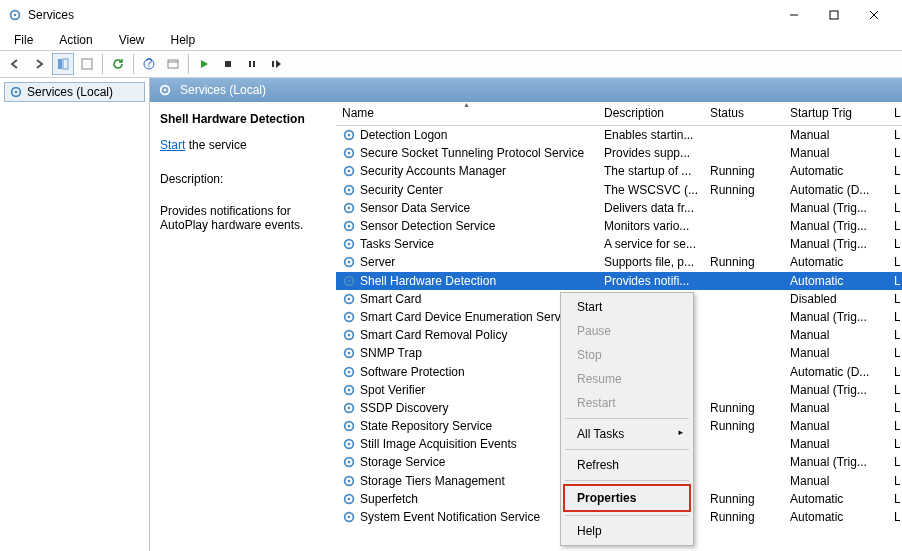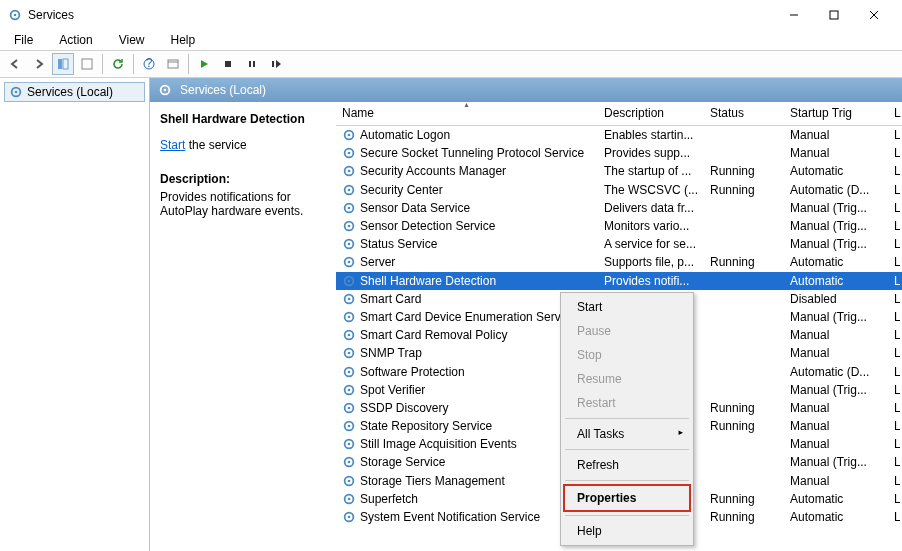--- a/index.html
+++ b/index.html
@@ -27,21 +27,21 @@
 
 .right { flex:1; display:flex; flex-direction:column; }
 .righthead { height: 24px; background: linear-gradient(#8eb4d8,#6f9cc7); color:#fff; display:flex; align-items:center; gap:8px; padding:0 8px; }
 .righthead .lbl { color:#fff; }
 
 .body { flex:1; display:flex; }
 .detail { width: 186px; padding: 10px 10px; }
 .detail h3 { font-weight:bold; font-size:12px; margin-bottom:12px; }
 .detail .linkline { margin-bottom: 20px; }
 .detail a { color:#0066cc; text-decoration:underline; }
-.detail .dh { margin-bottom:4px;font-weight:bold; }
+.detail .dh { margin-bottom:18px; }
 
 .listwrap { flex:1; position:relative; overflow:hidden; }
 .colhead { height: 24px; display:flex; border-bottom:1px solid #d0d0d0; position:sticky; top:0; background:#fff; }
 .colhead > div { padding: 4px 6px; border-right:1px solid transparent; position:relative; }
 .colhead .sort { color:#666; position:absolute; left:50%; top:-2px; transform:translateX(-50%); font-size:8px; }
 
 .c-name { width: 262px; }
 .c-desc { width: 106px; }
 .c-stat { width: 80px; }
 .c-start { width: 104px; }
@@ -211,21 +211,21 @@
           <div class="c-start">Startup Trig</div>
           <div class="c-log">L</div>
         </div>
         <div class="rows" id="rows">
             <div class="row">
               <div class="c-name">
                 <span class="gear"><svg viewBox="0 0 16 16">
                     <circle cx="8" cy="8" r="5" fill="none" stroke="#4a8bc2" stroke-width="2"></circle>
                     <circle cx="8" cy="8" r="1.5" fill="#4a8bc2"></circle>
                   </svg></span>
-                <span>Automatic Logon</span>
+                <span>Detection Logon</span>
               </div>
               <div class="c-desc">Enables startin...</div>
               <div class="c-stat"></div>
               <div class="c-start">Manual</div>
               <div class="c-log">L</div>
             </div>
             <div class="row">
               <div class="c-name">
                 <span class="gear"><svg viewBox="0 0 16 16">
                     <circle cx="8" cy="8" r="5" fill="none" stroke="#4a8bc2" stroke-width="2"></circle>
@@ -289,21 +289,21 @@
               <div class="c-stat"></div>
               <div class="c-start">Manual (Trig...</div>
               <div class="c-log">L</div>
             </div>
             <div class="row">
               <div class="c-name">
                 <span class="gear"><svg viewBox="0 0 16 16">
                     <circle cx="8" cy="8" r="5" fill="none" stroke="#4a8bc2" stroke-width="2"></circle>
                     <circle cx="8" cy="8" r="1.5" fill="#4a8bc2"></circle>
                   </svg></span>
-                <span>Status Service</span>
+                <span>Tasks Service</span>
               </div>
               <div class="c-desc">A service for se...</div>
               <div class="c-stat"></div>
               <div class="c-start">Manual (Trig...</div>
               <div class="c-log">L</div>
             </div>
             <div class="row">
               <div class="c-name">
                 <span class="gear"><svg viewBox="0 0 16 16">
                     <circle cx="8" cy="8" r="5" fill="none" stroke="#4a8bc2" stroke-width="2"></circle>

